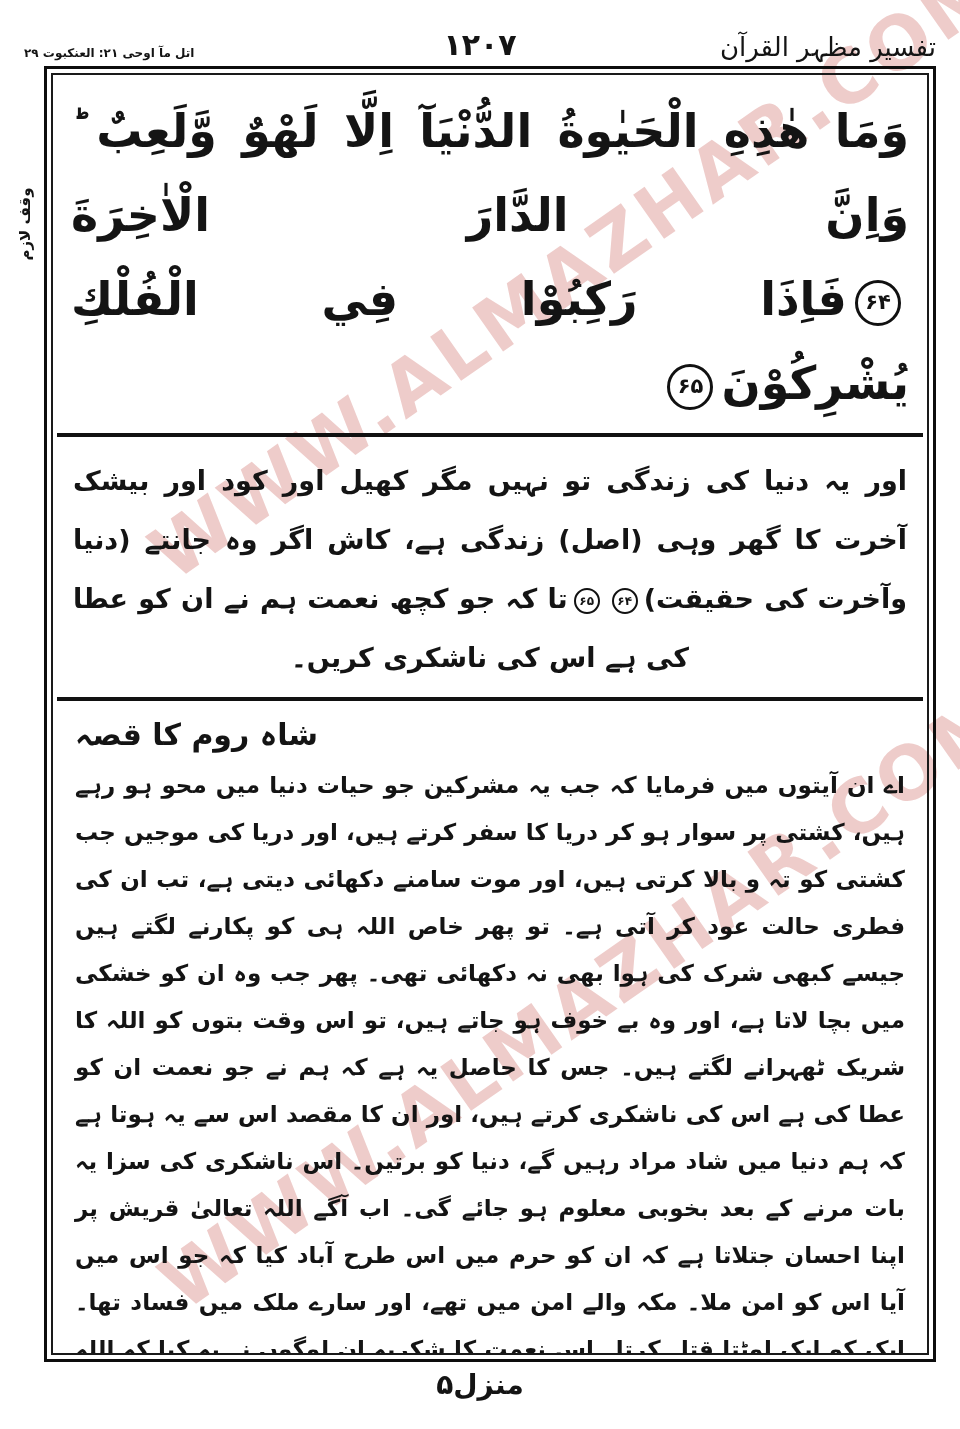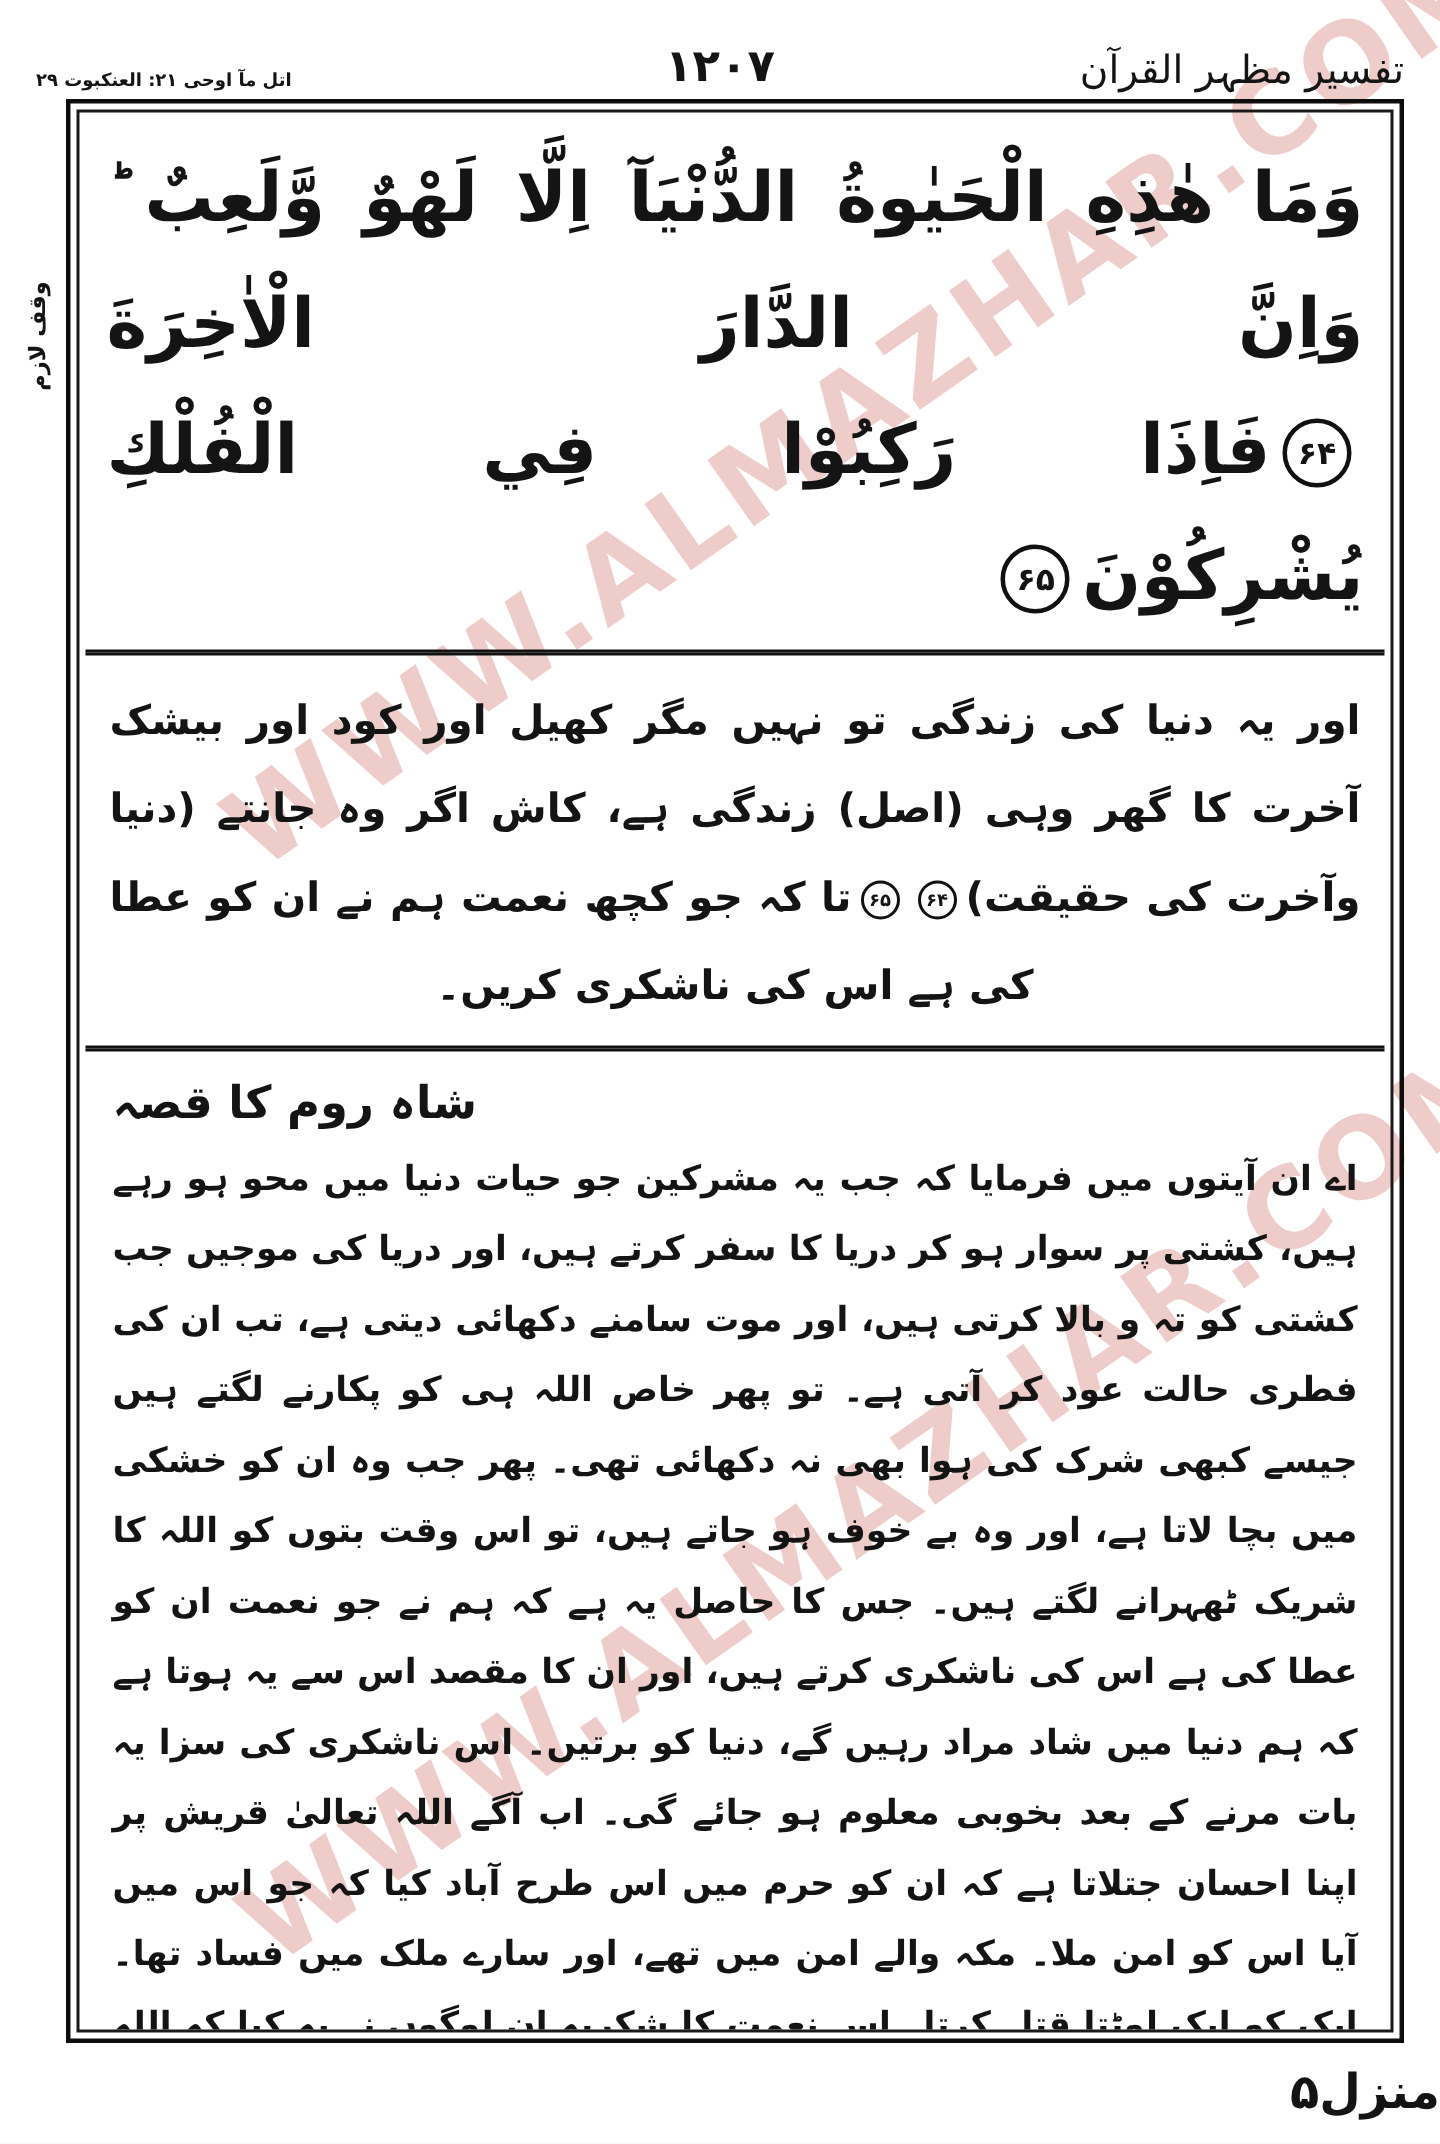--- a/index.html
+++ b/index.html
@@ -181,25 +181,25 @@
     font-size: 23px;
     font-weight: bold;
     line-height: 47px;
     text-align: justify;
     text-align-last: justify;
   }
 
   
   .footer {
     position: absolute;
-    bottom: 16px;
+    bottom: 28px;
     left: 0;
     width: 100%;
-    text-align: right;
-    font-size: 32px;
+    text-align: center;
+    font-size: 28px;
     font-weight: bold;
     z-index: 2;
   }
 </style>
 </head>
 <body>
 
 <div class="page">
 
   <div class="watermark wm1">WWW.ALMAZHAR.COM</div>

